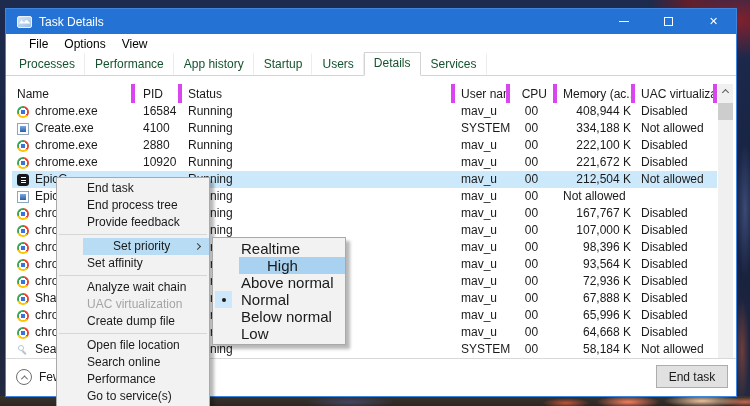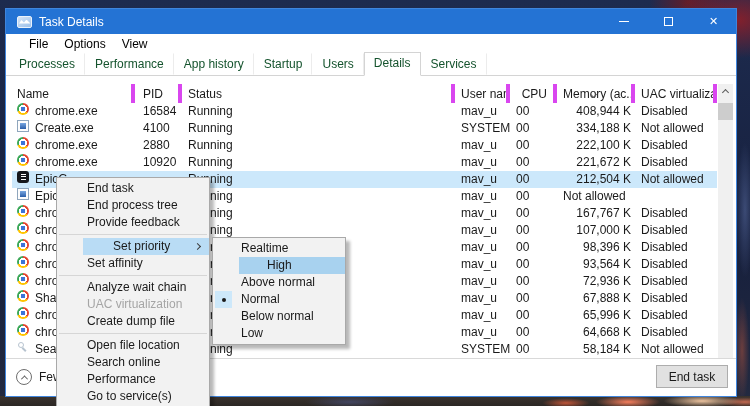--- a/index.html
+++ b/index.html
@@ -62,23 +62,23 @@
   .c0{width:123px}.c1{width:47px}.c2{width:273px}.c3{width:55px}.c4{width:47px}.c5{width:78px}.c6{width:82px}
   .theader .c0{padding-left:5px}
   .theader .c1{padding-left:8px}
   .theader .c4{justify-content:flex-end;}
   .sortind{position:absolute;top:2px;left:50%;margin-left:-3px;}
   .rows{position:absolute;left:6px;top:94px;width:705px;height:254px;overflow:hidden;
     font-size:12px;color:#1a1a1a;background:#fff;}
   .row{display:flex;height:17px;line-height:17px;}
   .row.selected{background:var(--row-hl);}
   .cell{box-sizing:border-box;padding:0 6px;white-space:nowrap;overflow:hidden;}
-  .cell.c0{display:flex;align-items:flex-start;padding-left:5px;}
+  .cell.c0{display:flex;align-items:center;padding-left:5px;}
   .cell.c1{padding-left:8px}
-  .cell.c4{text-align:left;padding-right:10px}
+  .cell.c4{text-align:center;padding-right:10px}
   .cell.c5{text-align:right;padding-right:4px}
 
   
   .picon{width:12px;height:12px;display:inline-block;flex:none;margin-right:6px;position:relative;}
   .icon-chrome{border-radius:50%;
     background:radial-gradient(circle at 50% 50%, #3b74d8 0 2.5px, #fff 2.5px 4px, rgba(255,255,255,0) 4px),
                conic-gradient(#e5452f 0 130deg, #ffc400 130deg 245deg, #3aa757 245deg 360deg);}
   .icon-app{box-sizing:border-box;background:#fdfdfd;border:1px solid #8fa6bd;}
   .icon-app::after{content:"";position:absolute;left:2px;top:2px;width:6px;height:6px;
     background:linear-gradient(#79a7e0,#2b5ea8);}
@@ -117,21 +117,21 @@
   .ctxmenu{position:absolute;left:56px;top:177px;width:154px;background:#f2f2f2;
     border:1px solid #a9a9a9;box-shadow:4px 4px 3px rgba(0,0,0,.28);padding:2px 0;
     box-sizing:border-box;font-size:12px;color:#1a1a1a;z-index:10;}
   .mitem{height:17px;line-height:17px;padding-left:30px;position:relative;white-space:nowrap;}
   .mitem.hl{background:var(--menu-hl);margin-left:26px;}
   .mitem.disabled{color:#a5a5a5;}
   .mitem .chev.right{position:absolute;right:9px;top:6px;border-color:#3c3c3c;}
   .msep{height:1px;background:#d6d6d6;margin:3px 2px;}
   .submenu{position:absolute;left:212px;top:237px;width:134px;background:#f2f2f2;
     border:1px solid #a9a9a9;box-shadow:4px 4px 3px rgba(0,0,0,.28);padding:2px 0;
-    box-sizing:border-box;font-size:12px;color:#1a1a1a;z-index:11;}
+    box-sizing:border-box;font-size:15px;color:#1a1a1a;z-index:11;}
   .submenu .mitem{padding-left:28px;}
   .submenu .mitem.hl{background:var(--sub-hl);}
   .radio-box{position:absolute;left:2px;top:0;width:17px;height:17px;background:#cde8fa;
     display:flex;align-items:center;justify-content:center;}
   .radio-dot{width:4px;height:4px;border-radius:50%;background:#1a1a1a;}
 </style>
 </head>
 <body>
 
 <div class="desktop">

